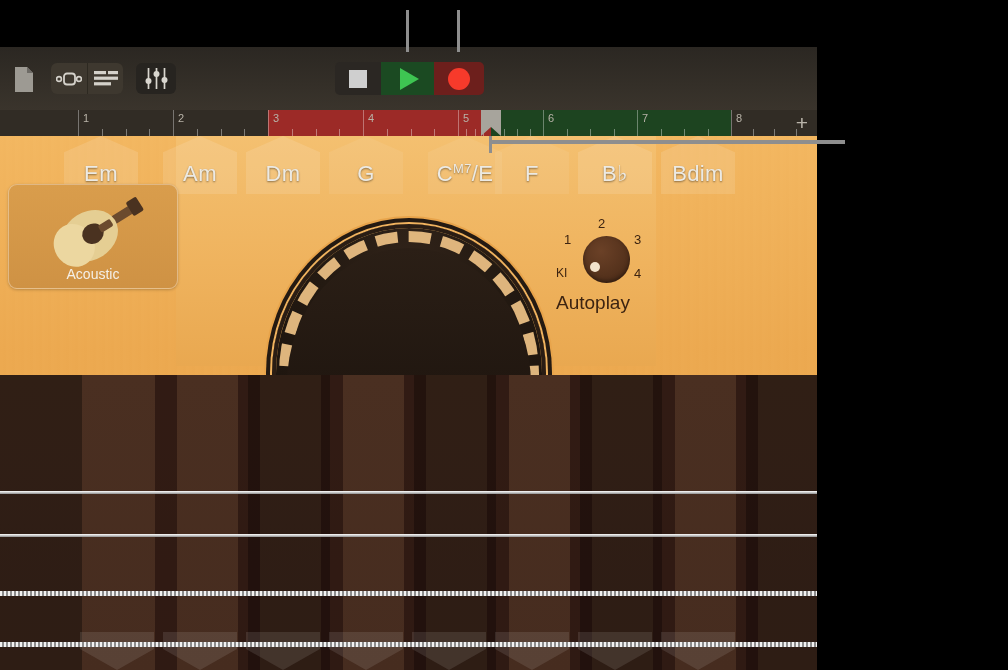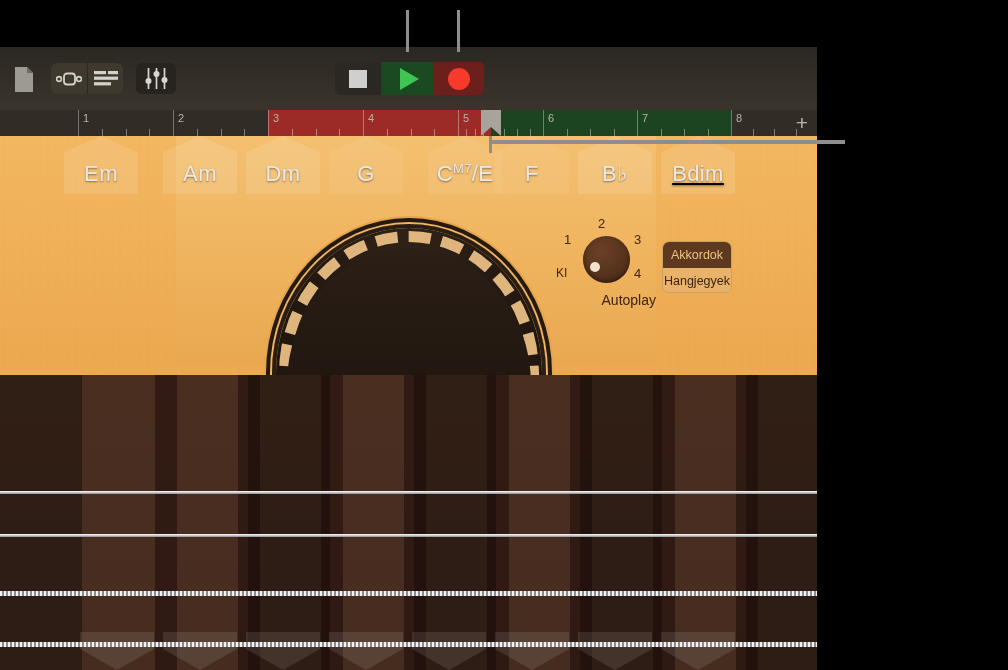--- a/index.html
+++ b/index.html
@@ -120,22 +120,22 @@
   .autoplay { position:absolute; left:556px; top:76px; width:100px; height:95px; z-index:15; }
   .knob { position:absolute; left:27px; top:24px; width:47px; height:47px; border-radius:50%;
           background:radial-gradient(circle at 38% 32%, #6b4127 0%, #55321c 60%, #452715 100%);
           box-shadow:inset 0 -2px 4px rgba(0,0,0,.4); }
   .knob-dot { position:absolute; left:7px; top:26px; width:10px; height:10px;
               border-radius:50%; background:#f2e3cc; }
   .k-lbl { position:absolute; font-size:13px; color:#3d2411; }
   .k1 { left:8px; top:20px; } .k2 { left:42px; top:4px; }
   .k3 { left:78px; top:20px; } .k4 { left:78px; top:54px; }
   .kOff { left:0px; top:54px; font-size:12px; }
-  .ap-title { position:absolute; left:0; right:0; top:80px; text-align:right;
-              font-size:14px; color:#3d2411; }
+  .ap-title { position:absolute; left:0; right:12px; top:80px; text-align:left;
+              font-size:19px; color:#3d2411; }
 
   
   .modebox { position:absolute; left:662px; top:105px; width:70px; height:52px; z-index:15;
              border:1px solid #caa166; border-radius:7px; overflow:hidden; }
   .mode-opt { height:26px; display:flex; align-items:center; justify-content:center;
               font-size:12.5px; }
   .mode-on  { background:#5d3a1f; color:#f0c184; }
   .mode-off { background:#e8b26a; color:#3d2411; }
 
   
@@ -331,37 +331,46 @@
 
     <div id="stage">
       <div class="woodtint"></div>
 
       <div class="body-wood"></div>
       <div class="rosette"></div>
       <div class="soundhole"></div>
       <div class="rosette-dash"></div>
       <div class="hole-inner"></div>
 
+      <div class="inst-card">
+        <svg width="110" height="80" viewBox="0 0 110 80" style="position:absolute;left:32px;top:8px;">
+          <g transform="rotate(-32 55 40)">
+            <rect x="70" y="34" width="30" height="9" rx="2" fill="#6b4a2e"></rect>
+            <rect x="96" y="30" width="12" height="16" rx="2" fill="#4a3220"></rect>
+            <ellipse cx="48" cy="39" rx="30" ry="24" fill="#e5ce93"></ellipse>
+            <ellipse cx="30" cy="39" rx="20" ry="22" fill="#ecd7a0"></ellipse>
+            <ellipse cx="52" cy="39" rx="11" ry="10" fill="#4a3220"></ellipse>
+            <rect x="60" y="35" width="14" height="8" rx="2" fill="#6b4a2e"></rect>
+          </g>
+        </svg>
+        <div class="inst-label">Acoustic</div>
+      </div>
 
       <div class="autoplay">
         <div class="k-lbl k1">1</div>
         <div class="k-lbl k2">2</div>
         <div class="k-lbl k3">3</div>
         <div class="k-lbl k4">4</div>
         <div class="k-lbl kOff">KI</div>
         <div class="knob">
           <div class="knob-dot"></div>
         </div>
         <div class="ap-title">Autoplay</div>
       </div>
 
-      <div class="modebox">
-        <div class="mode-opt mode-on">Akkordok</div>
-        <div class="mode-opt mode-off">Hangjegyek</div>
-      </div>
 
       <div class="fret-area">
         <div class="fret-dark" style="left:0;width:82px;"></div>
         <div class="fret-dark" style="left:248px;width:82px;"></div>
         <div class="fret-dark" style="left:414px;width:82px;"></div>
         <div class="fret-dark" style="left:580px;width:82px;"></div>
         <div class="fret-dark" style="left:746px;width:71px;"></div>
         <div class="fret-bar" style="left:155px;"></div>
         <div class="fret-bar" style="left:238px;"></div>
         <div class="fret-bar" style="left:321px;"></div>
@@ -403,19 +412,19 @@
           </div>
           <div class="chord" style="left: 428px; background: rgba(255, 255, 255, 0.07);">
             <span>C<sup>M7</sup>/E</span>
           </div>
           <div class="chord" style="left: 495px; background: rgba(255, 255, 255, 0.07);">
             <span>F</span>
           </div>
           <div class="chord" style="left: 578px;">
             <span>B♭</span>
           </div>
-          <div class="chord" style="left: 661px; text-decoration: underline;">
+          <div class="chord" style="left: 661px;">
             <span>Bdim</span>
           </div>
         </div>
     </div>
   </div>
 </div>
 
 </body></html>

